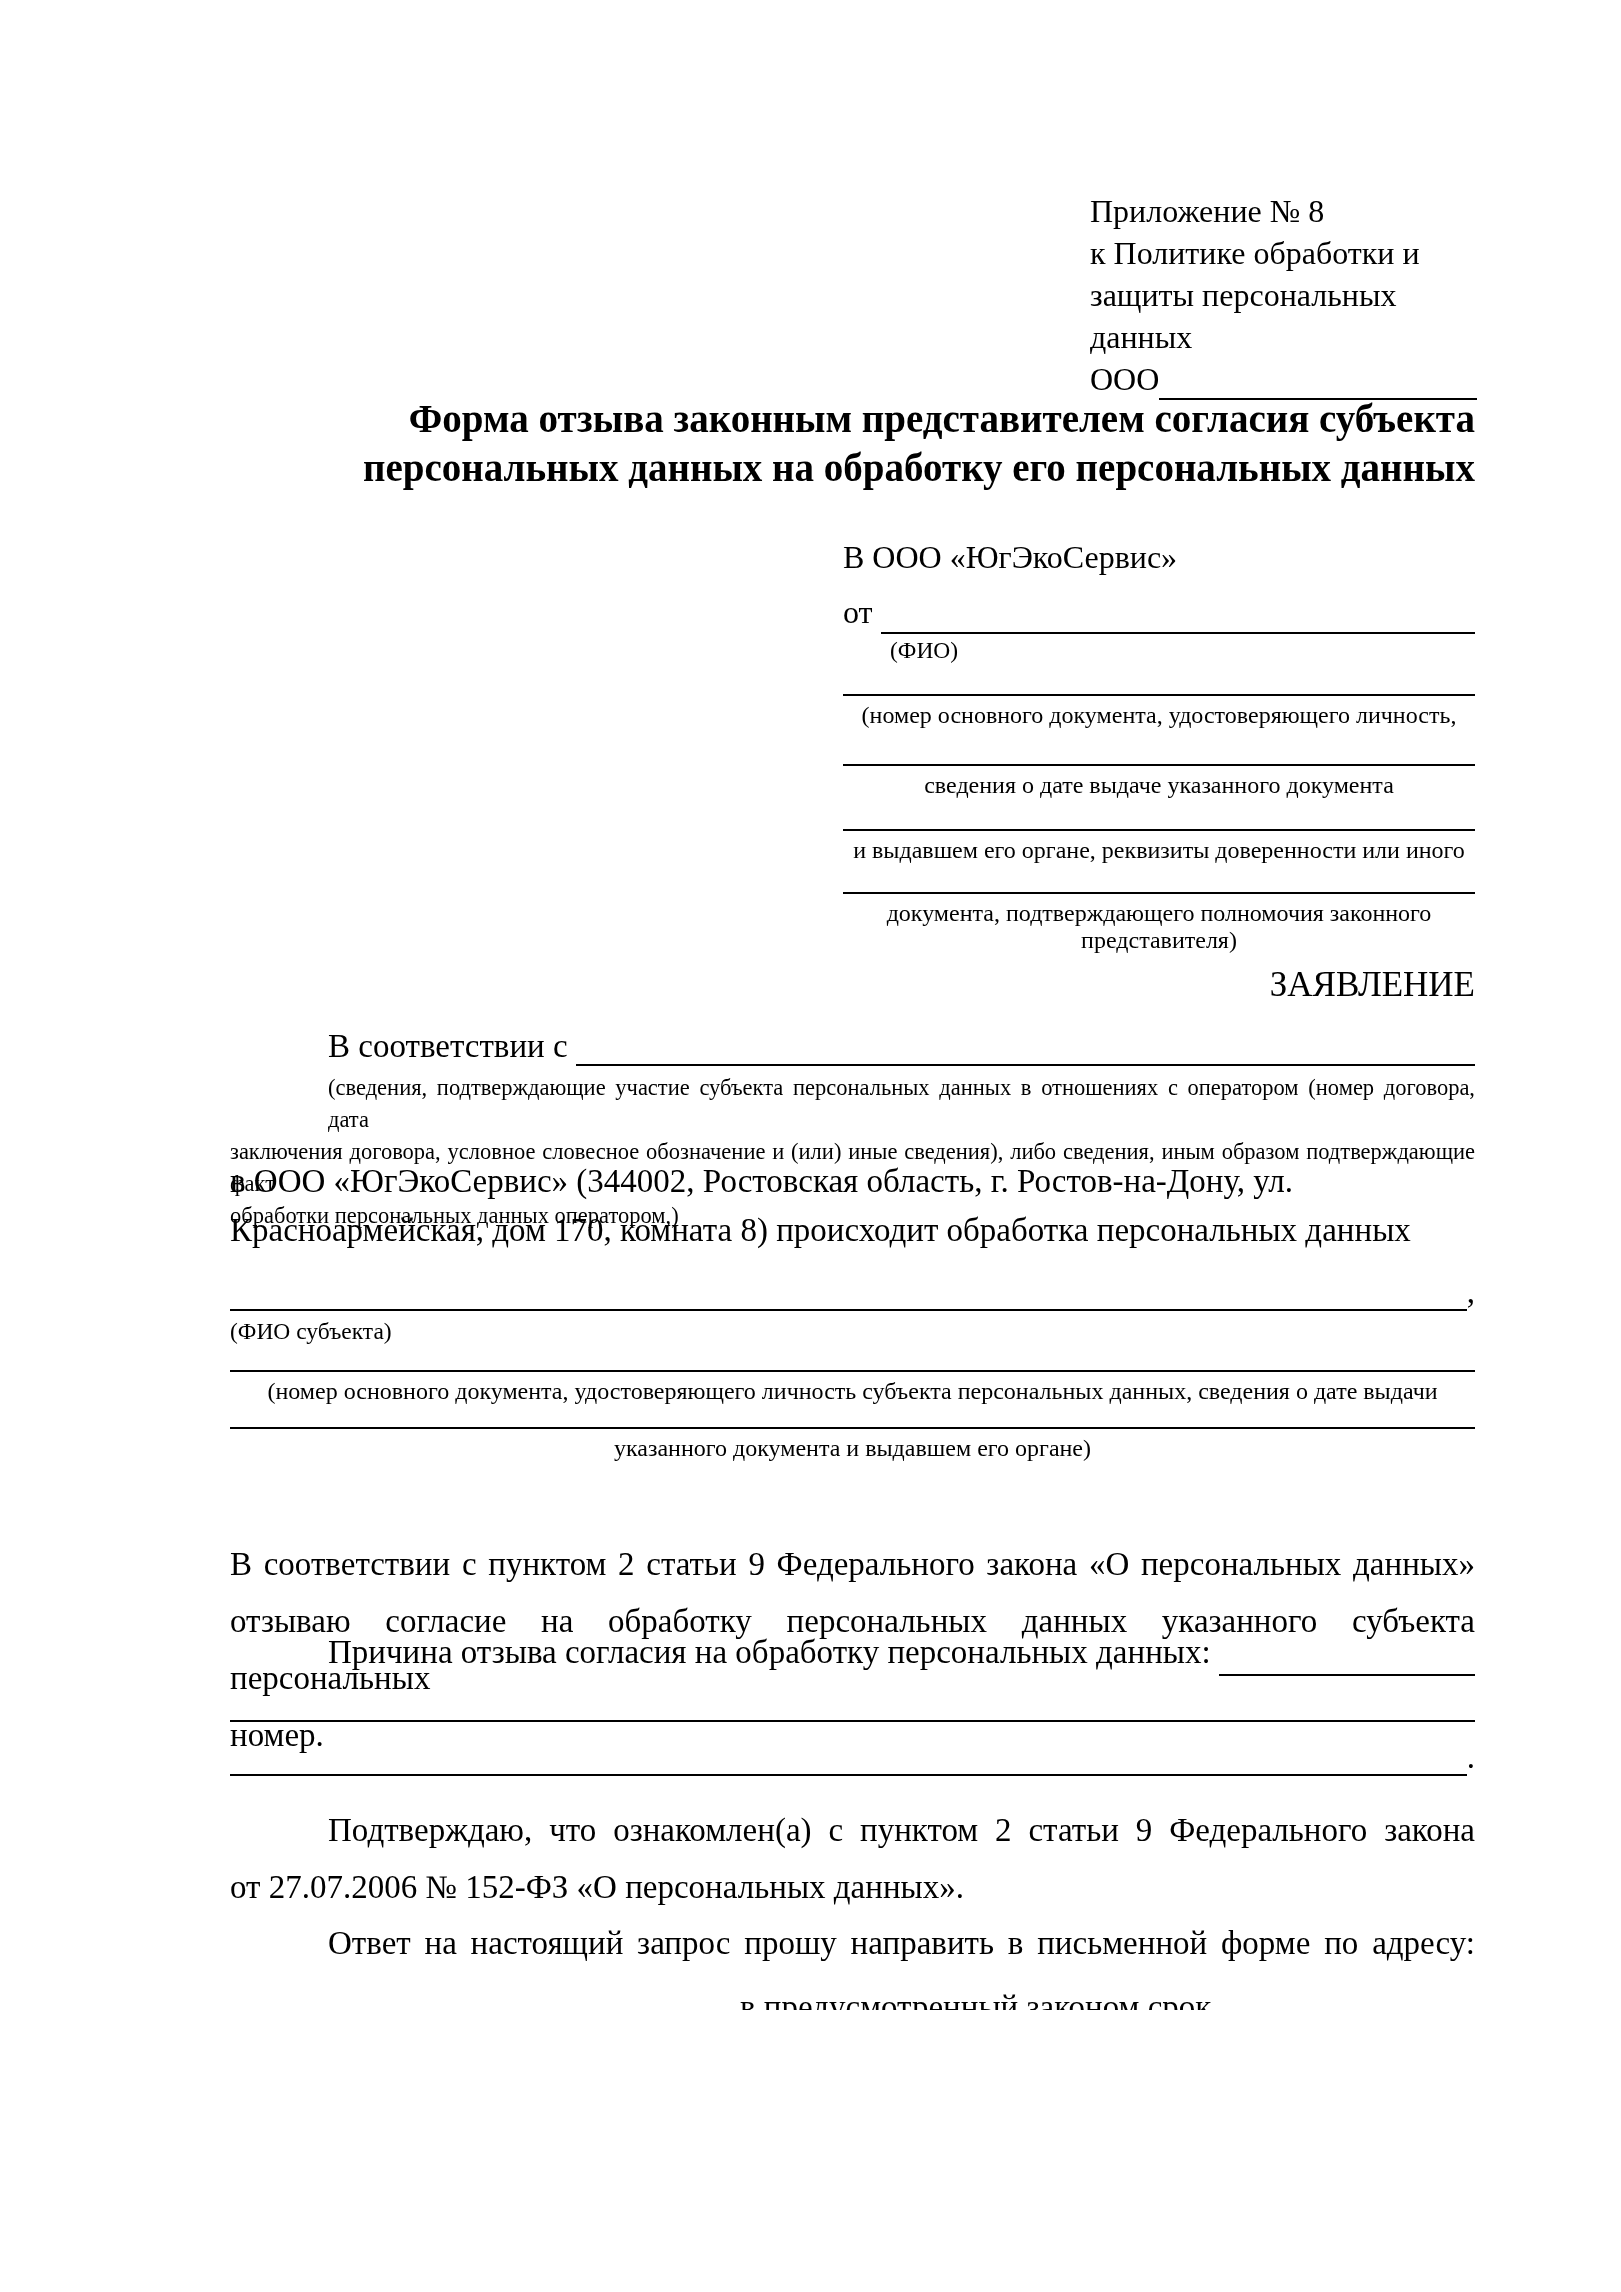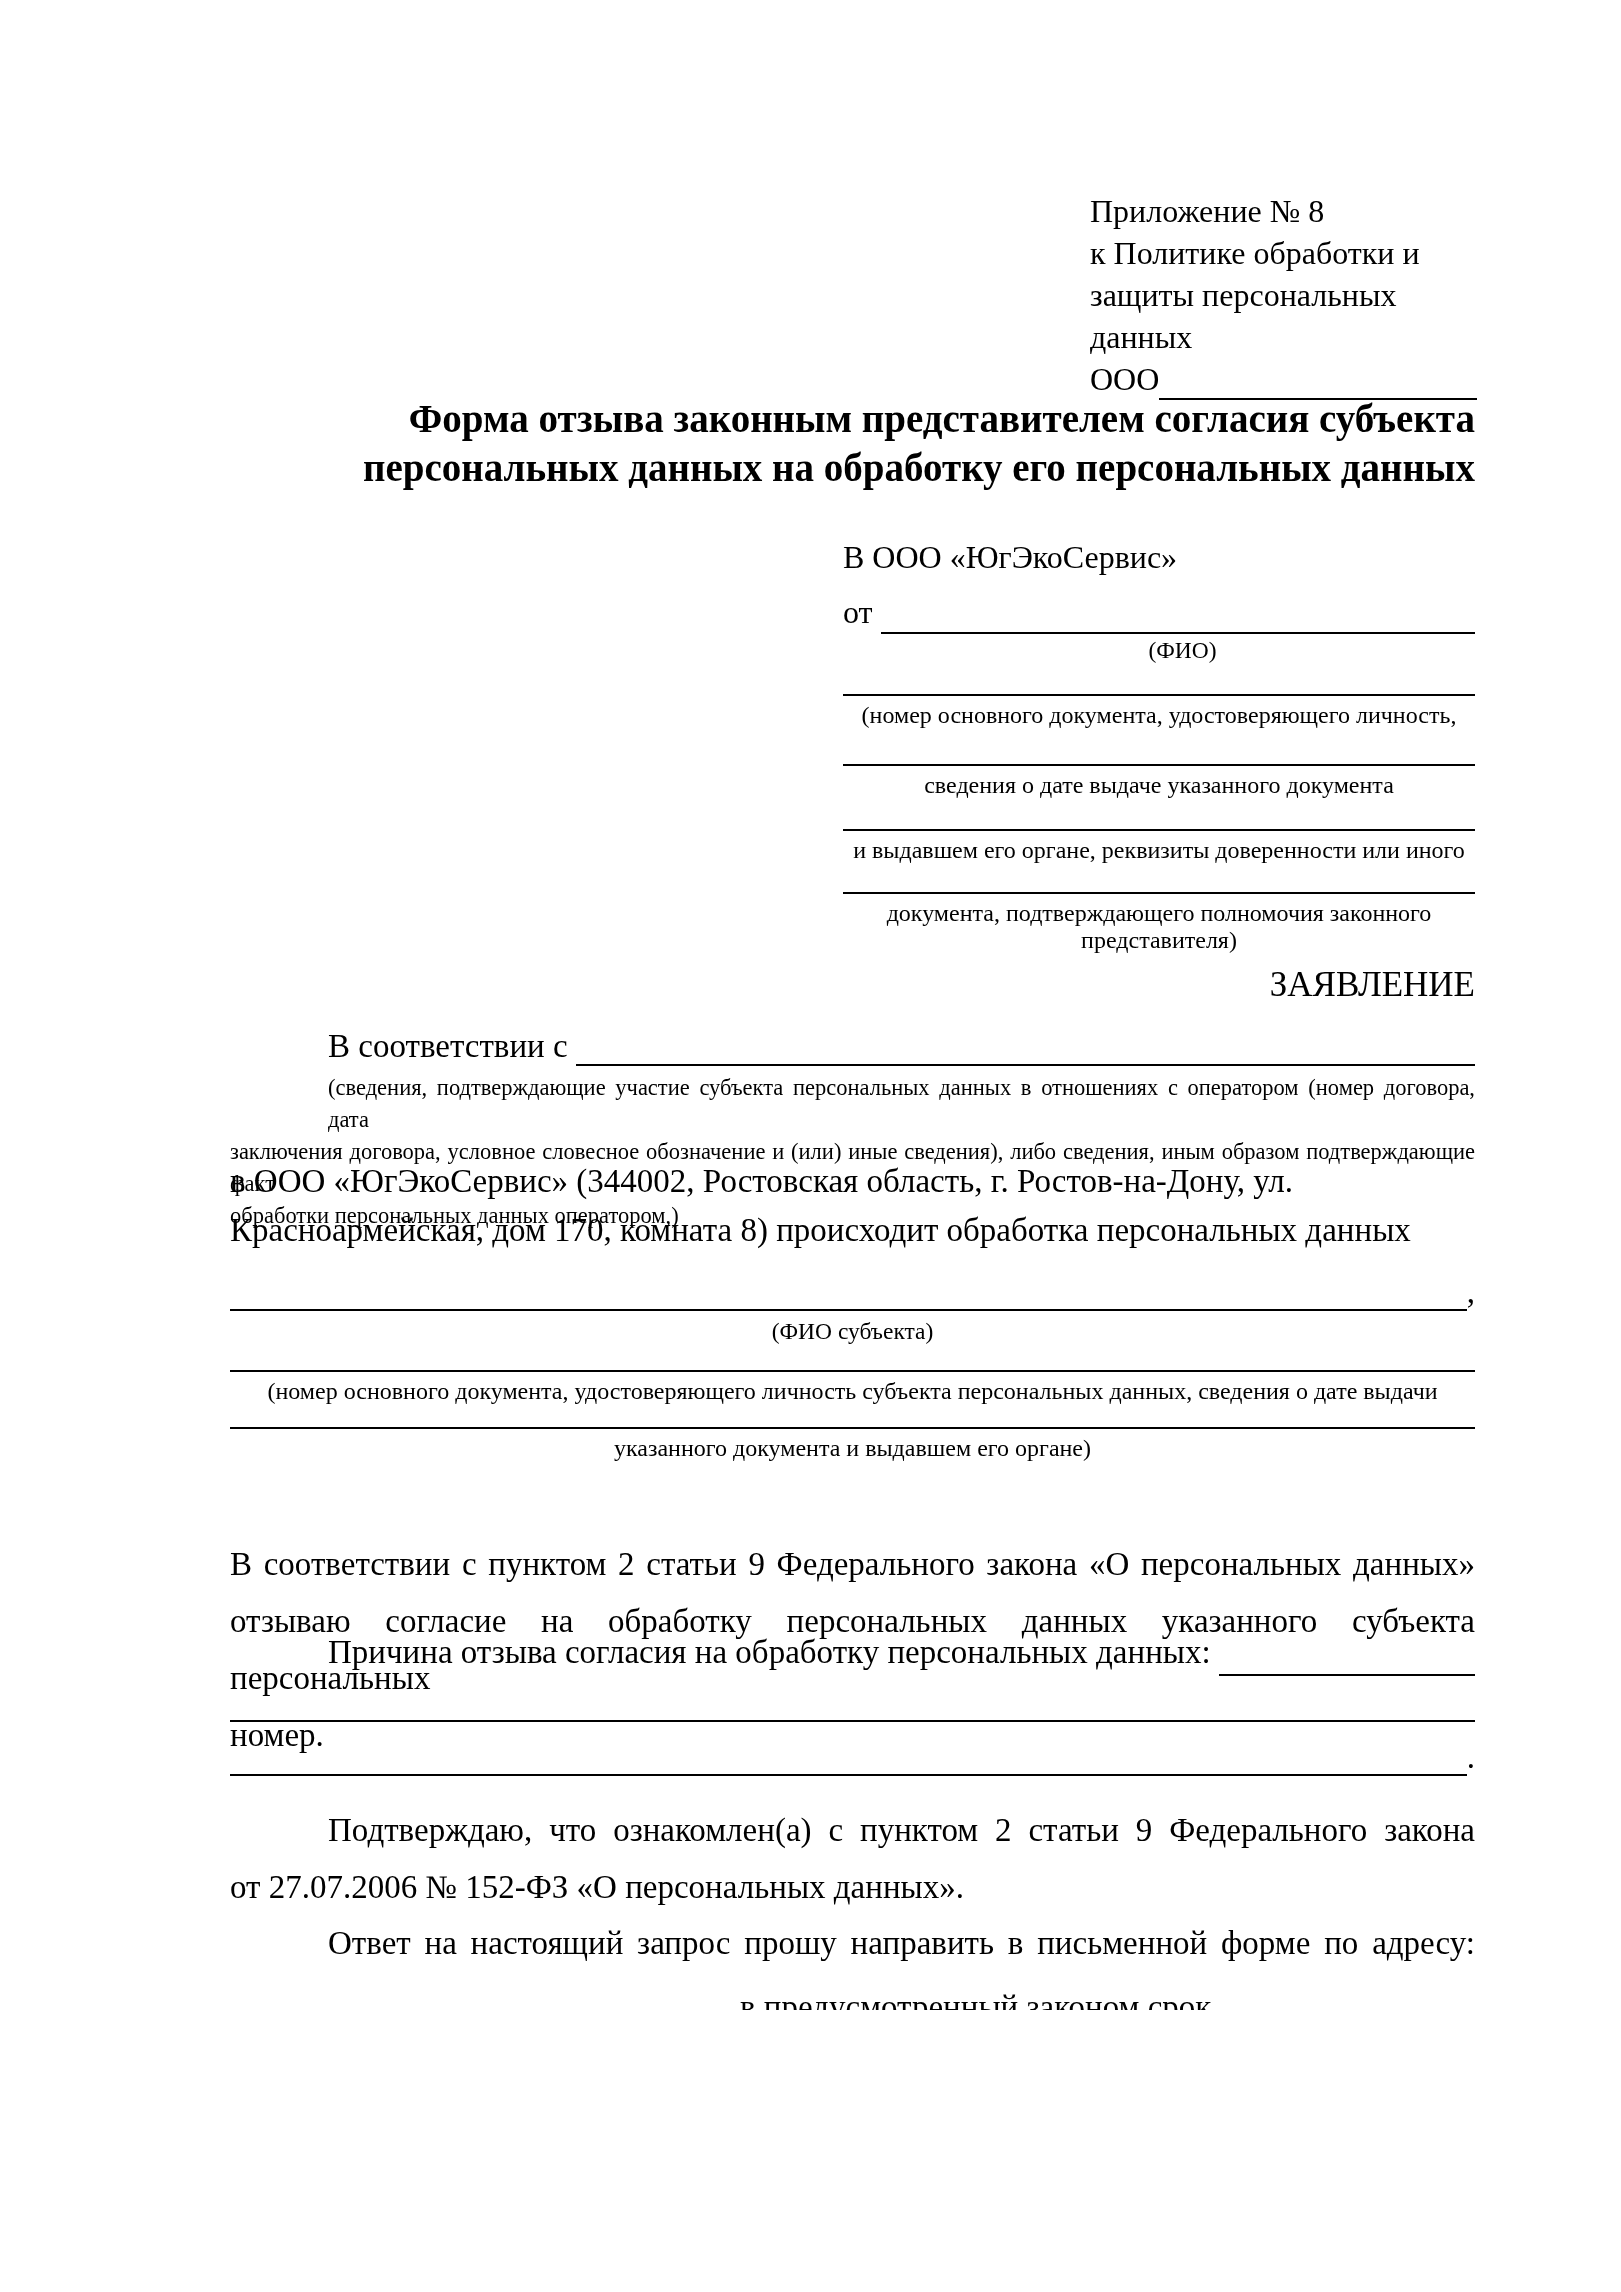--- a/index.html
+++ b/index.html
@@ -13,21 +13,21 @@
     font-size:33px;
     overflow:hidden;
   }
   .abs { position:absolute; }
   .row { display:flex; align-items:stretch; }
   .lbl { white-space:pre; }
   .fl { flex:1 1 auto; border-bottom:2px solid #000; }
   .fl-fixed { flex:0 0 auto; border-bottom:2px solid #000; }
   .rule { position:absolute; left:0; right:0; height:0; border-top:2px solid #000; }
   .cap { font-size:24px; line-height:27.4px; text-align:center; }
-  .cap-md { font-size:23.5px; line-height:29px; text-align:center; }
+  .cap-md { font-size:23.5px; line-height:29px; text-align:left; }
   .stretch { text-align:justify; text-align-last:justify; }
   .indent { padding-left:98px; }
   .center { text-align:right; }
   .bold { font-weight:bold; }
 
   .hdr-note { left:1090px; top:190px; width:387px; font-size:32px; line-height:42px; }
   .title-block { left:230px; top:394px; width:1245px; font-size:39px; line-height:49px; }
   .addr { left:843px; top:539px; width:632px; height:412px; font-size:32px; }
   .stmt-heading { left:230px; top:965px; width:1245px; font-size:35px; }
   .intro-row { left:230px; top:1027px; width:1245px; height:39px; }

